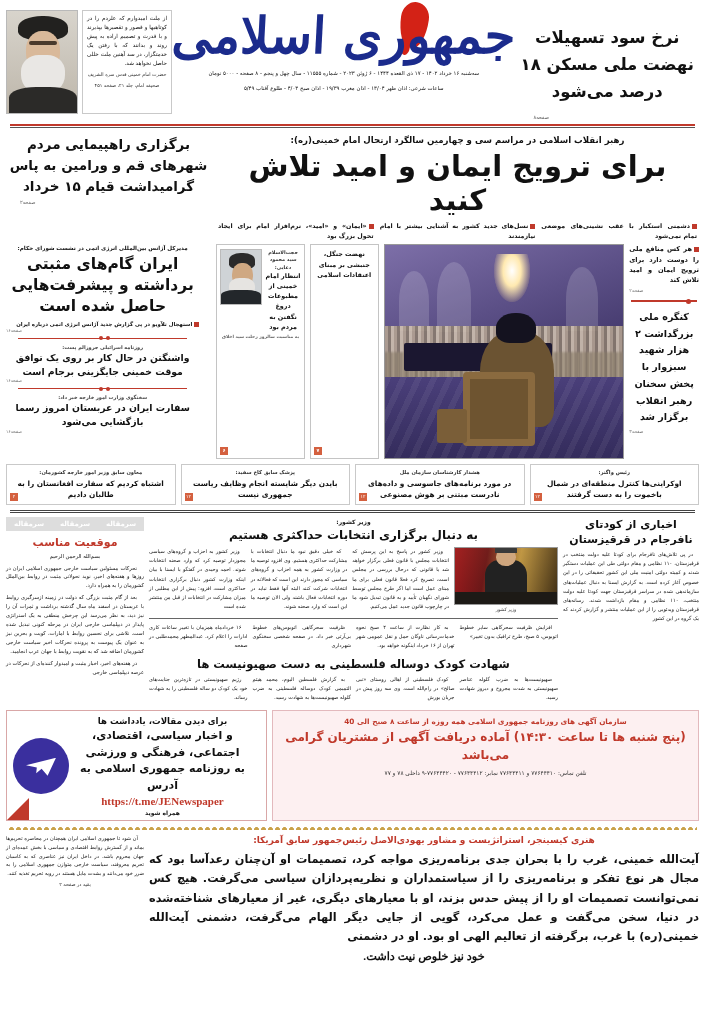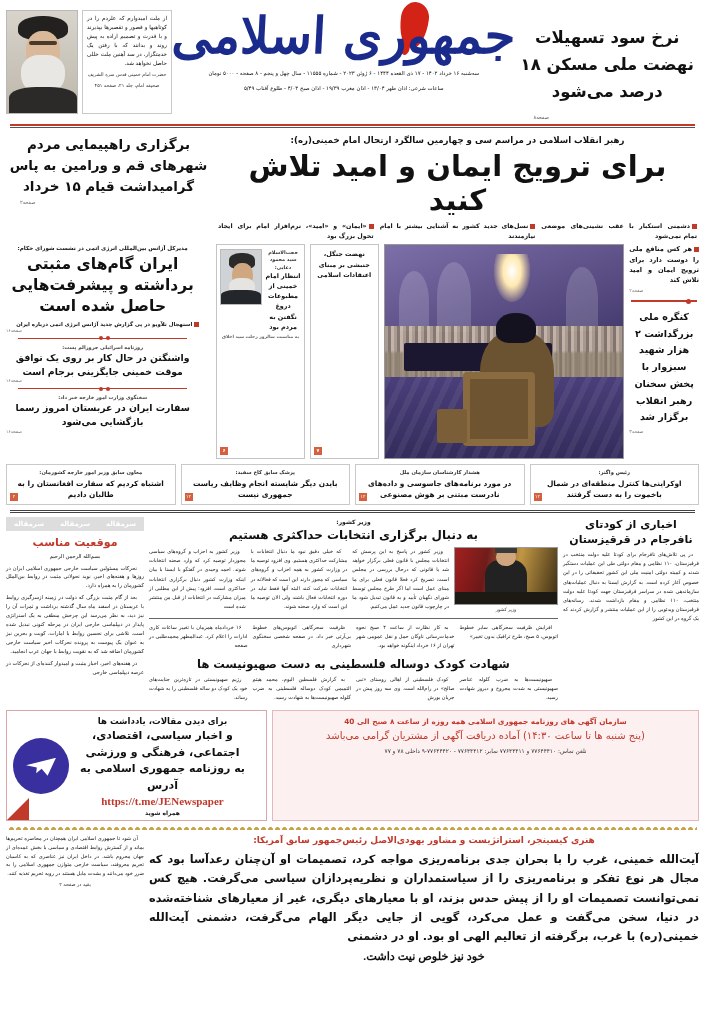--- a/index.html
+++ b/index.html
@@ -200,21 +200,21 @@
     clip-path:polygon(0 42%,100% 0,72% 100%,52% 62%,34% 86%,36% 54%);}
   .tg-txt{flex:1;text-align:center;padding-right:4px;}
   .tg-l1{font-size:8.6px;font-weight:700;line-height:1.5;}
   .tg-l2{font-size:11px;font-weight:700;line-height:1.5;}
   .tg-url{font-size:11px;font-weight:700;color:#c0392b;direction:ltr;
     font-family:"Liberation Serif","DejaVu Serif",serif;margin-top:1px;}
   .tg-join{font-size:6px;font-weight:700;margin-top:2px;}
   .tg-tri{position:absolute;left:0;bottom:0;width:0;height:0;border-left:22px solid transparent;border-bottom:22px solid #c0392b;}
   .promo-ad{flex:1;border:1px solid #e3b9bd;background:#fdf0f1;text-align:center;padding:5px 4px;}
   .ad-l1{font-size:7.3px;font-weight:700;color:#c0392b;line-height:1.55;}
-  .ad-l2{font-size:10px;font-weight:400;color:#c0392b;line-height:1.55;}
+  .ad-l2{font-size:12px;font-weight:700;color:#c0392b;line-height:1.55;}
   .ad-l3{font-size:5.8px;color:#333;line-height:1.6;margin-top:4px;}
 
   .dot-rule{height:5px;margin:4px 2px;
     background-image:radial-gradient(#c9a24a 45%, transparent 46%);
     background-size:7px 7px; background-repeat:repeat-x; background-position:0 1px;}
 
   
   .bottom{display:flex;gap:5px;}
   .bq{flex:1;}
   .bq-k{font-size:9px;font-weight:700;color:#c0392b;text-align:center;line-height:1.5;}

